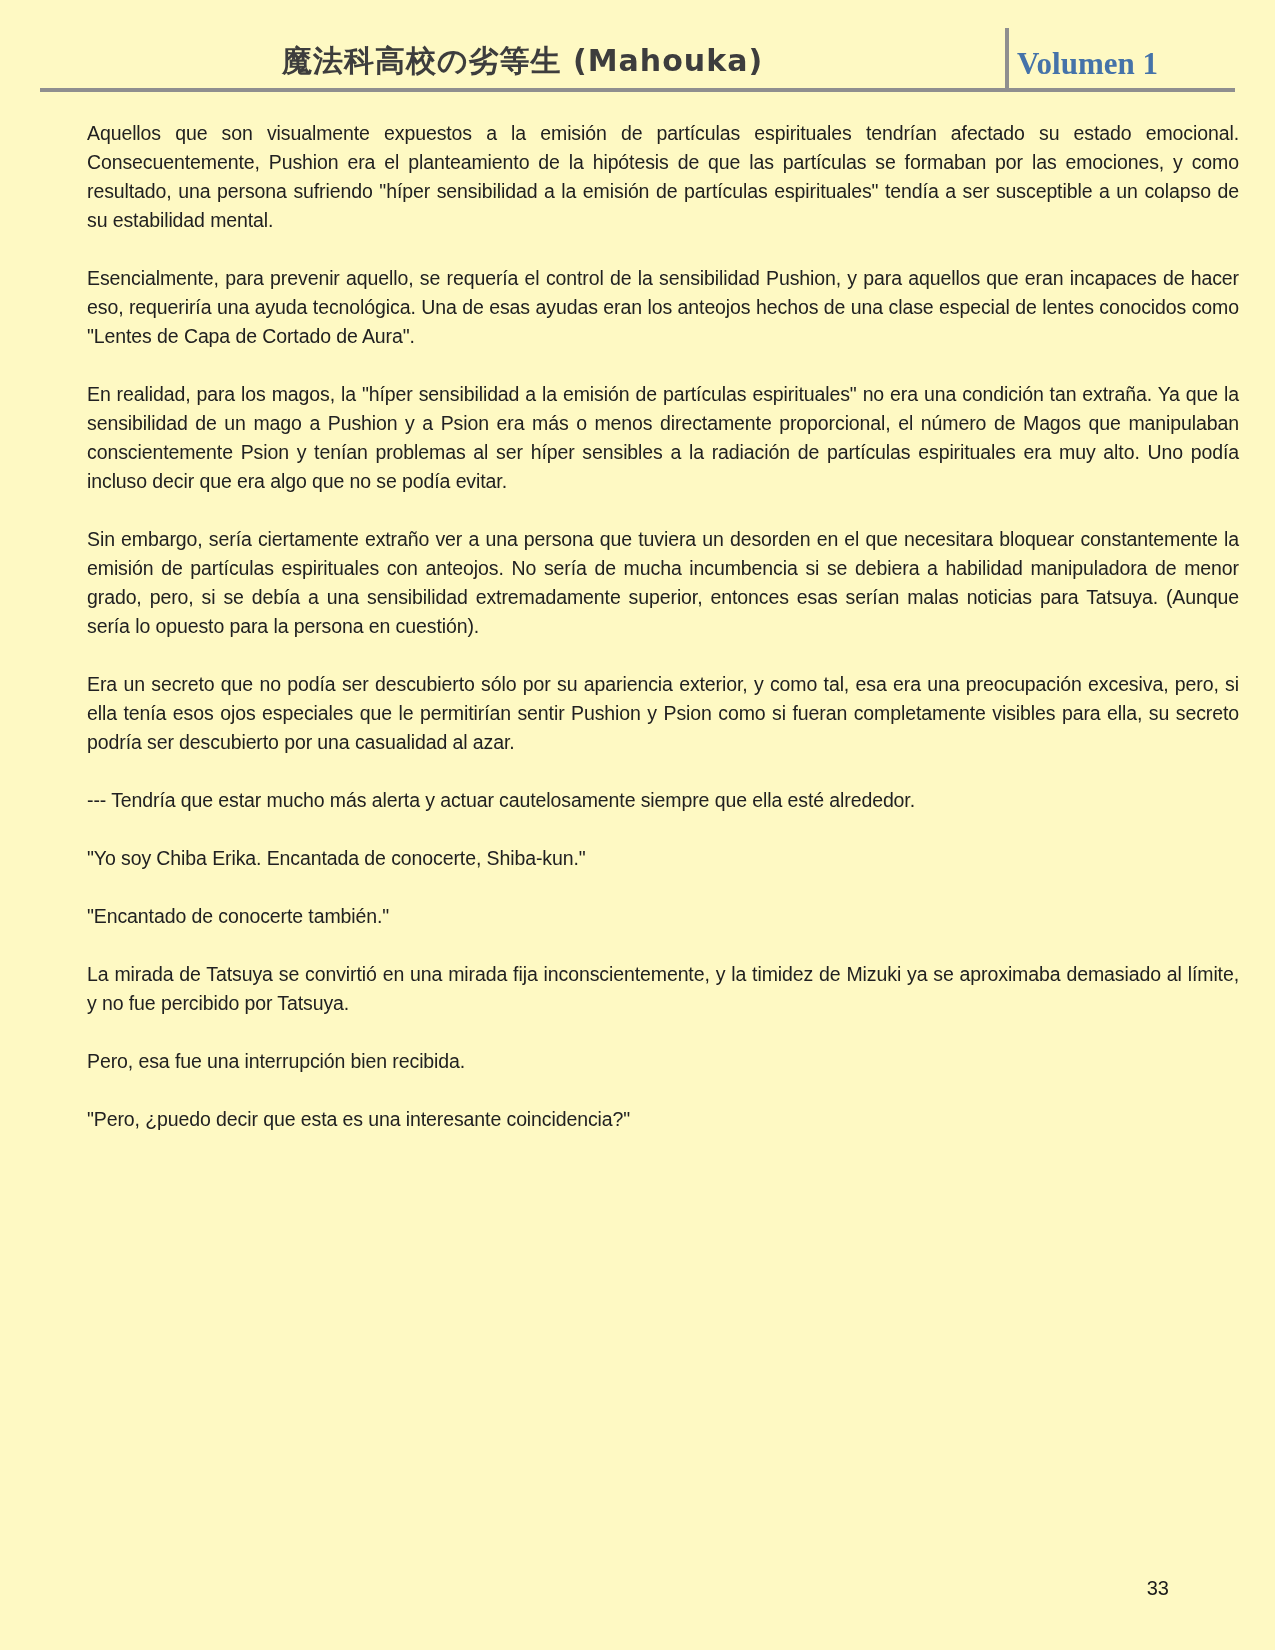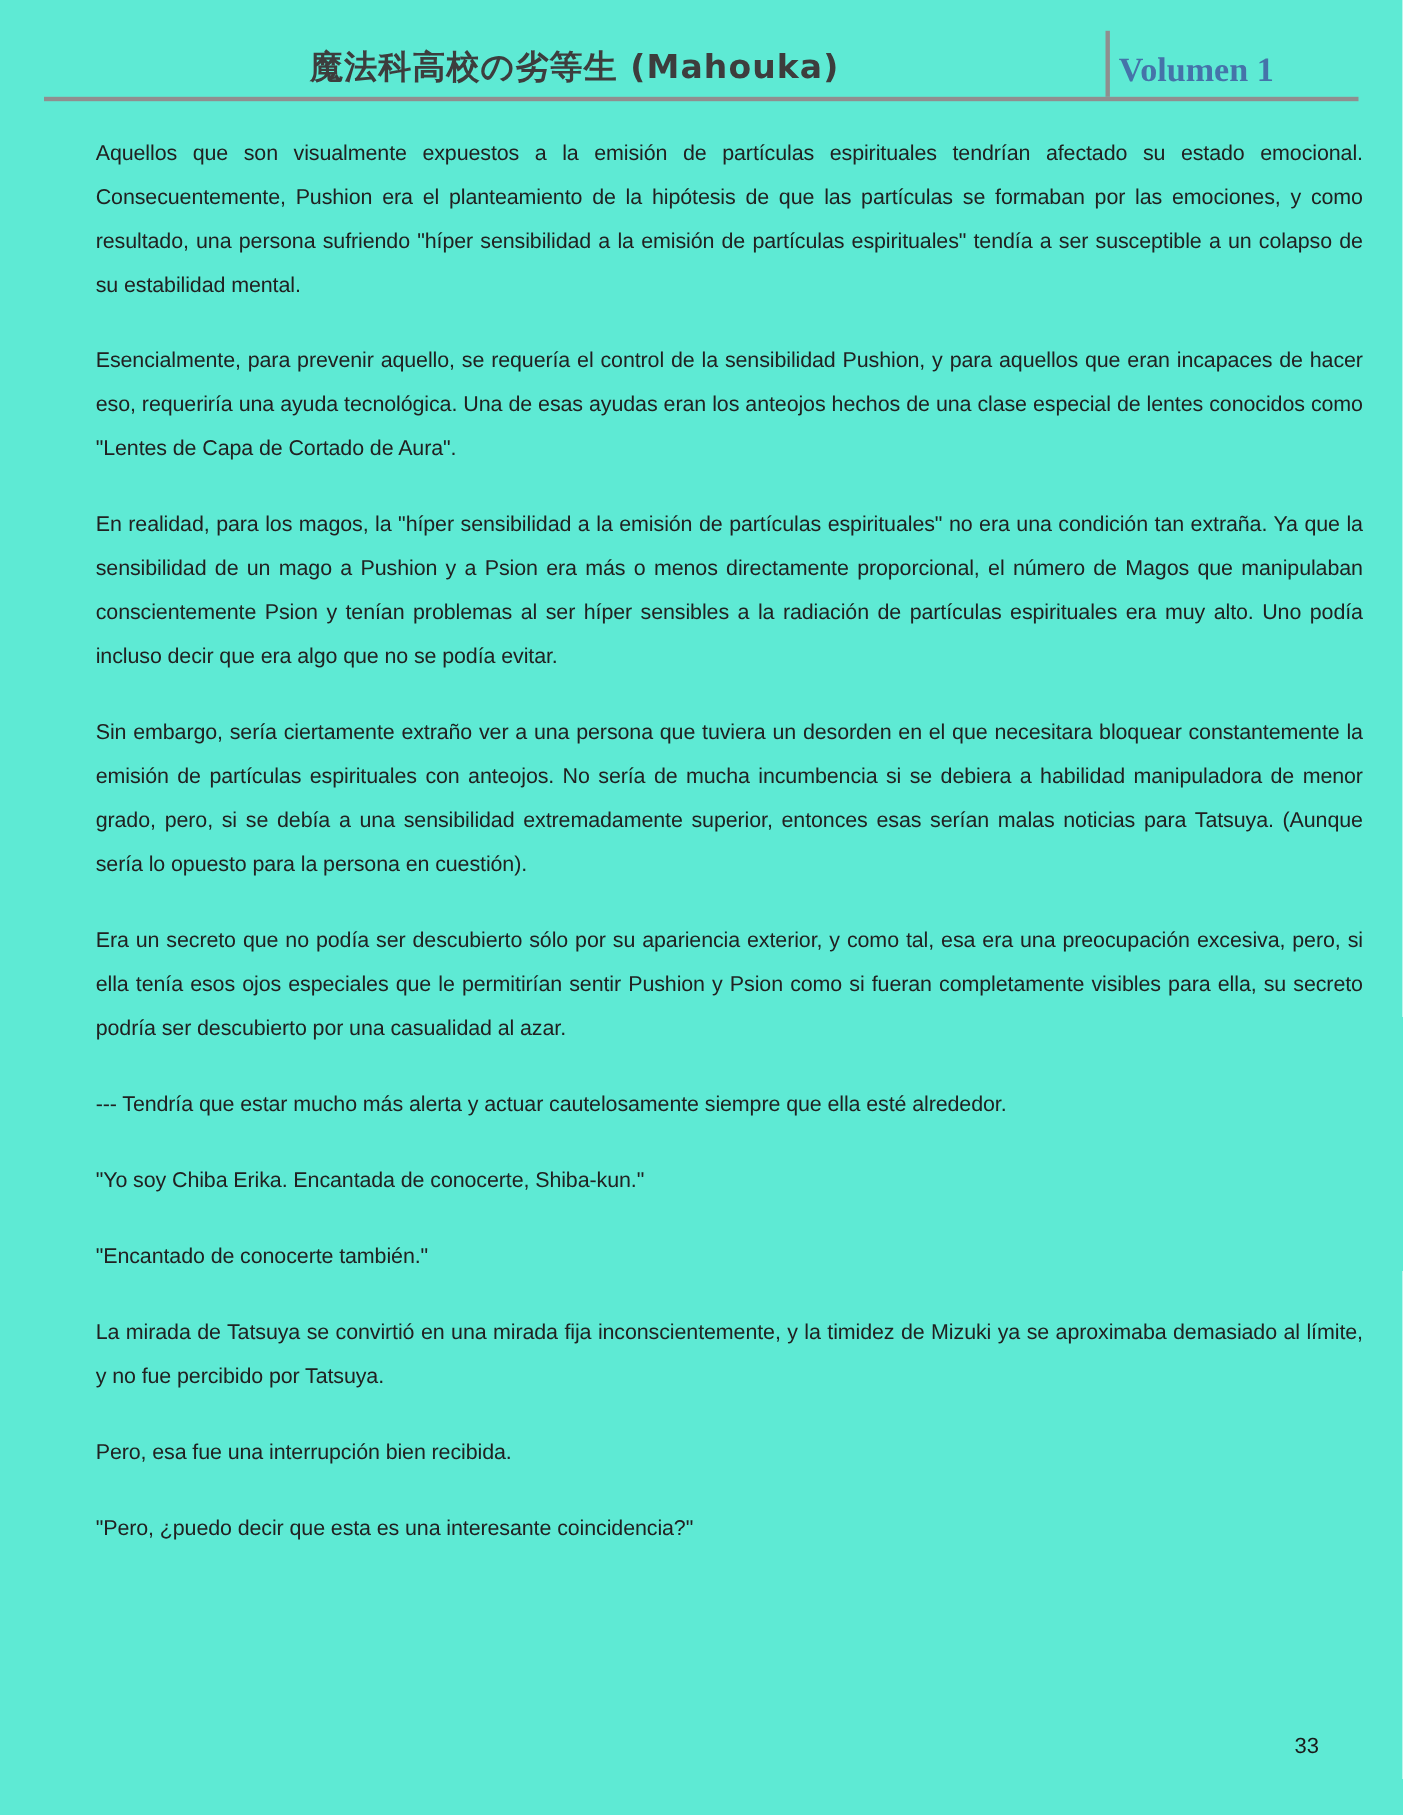--- a/index.html
+++ b/index.html
@@ -4,21 +4,21 @@
 <style>
   html, body {
     margin: 0;
     padding: 0;
     background: #ffffff;
   }
   .page {
     position: relative;
     width: 1275px;
     height: 1650px;
-    background: #5eead4;
+    background: #fef9c3;
     overflow: hidden;
     font-family: "Liberation Sans", "DejaVu Sans", sans-serif;
   }
 
   
   .header {
     margin: 0 40px;
     padding-top: 24px;
     display: flex;
     align-items: stretch;
@@ -61,34 +61,34 @@
     font-size: 31px;
     color: #4573a9;
     white-space: nowrap;
   }
 
   
   .body-text {
     margin: 27px 36px 0 87px;
     color: #212121;
     font-size: 19.5px;
-    line-height: 40px;
+    line-height: 29px;
     text-align: justify;
     letter-spacing: -0.1px;
     -webkit-hyphens: none;
     hyphens: none;
   }
   .para {
     margin: 0 0 29px 0;
   }
 
   
   .page-number {
     position: absolute;
-    right: 76px;
+    right: 106px;
     bottom: 50px;
     font-size: 20px;
     color: #1a1a1a;
   }
 </style>
 </head>
 <body>
 
 <div class="page">
 

